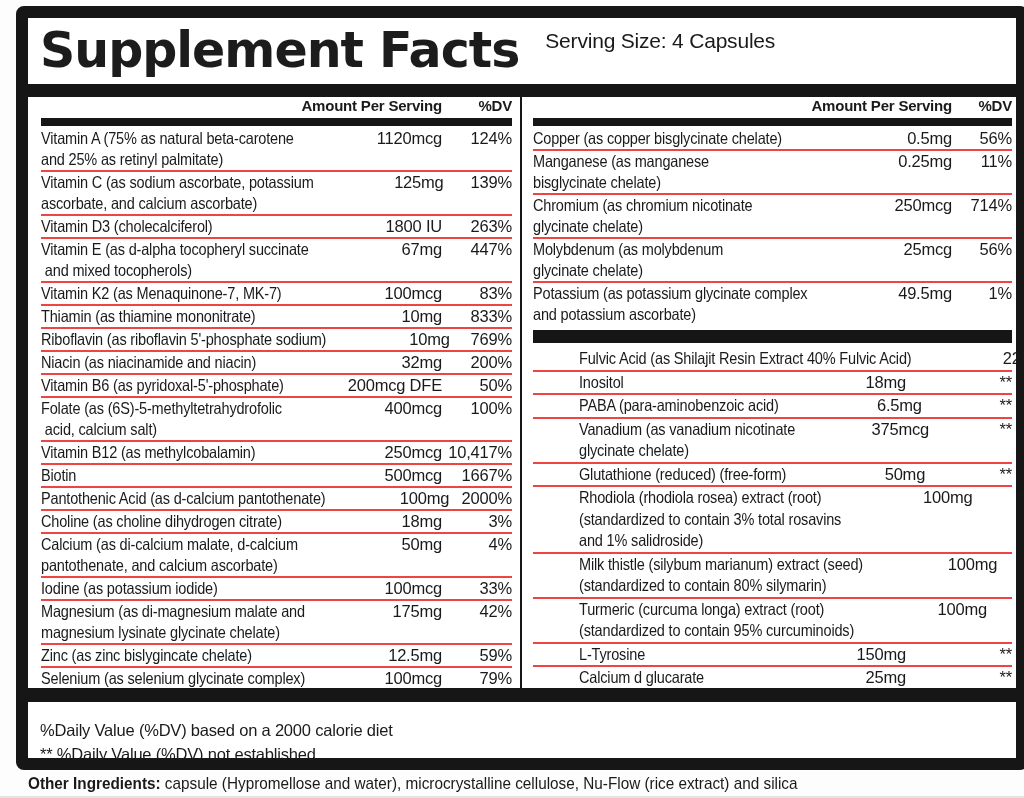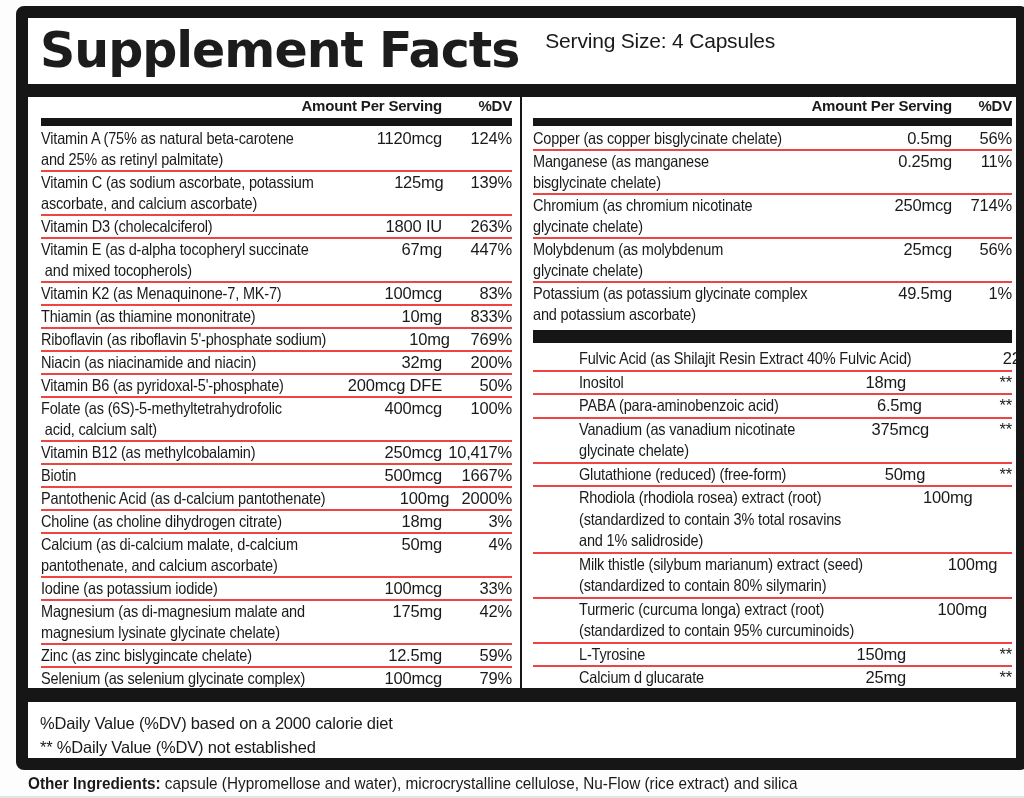--- a/index.html
+++ b/index.html
@@ -46,21 +46,21 @@
   .cell { font-size: 16.5px; line-height: 21px; letter-spacing: -0.2px; }
   .rows-r2 .cell { line-height: 21.5px; margin-left: 46px; }
   .name { flex: 1 1 auto; white-space: pre; overflow: visible; }
   .name .squeeze { display: inline-block; transform: scaleX(0.88); transform-origin: 0 50%; white-space: pre; }
   .amount { width: 95px; text-align: right; white-space: nowrap; }
   .dv { text-align: right; white-space: nowrap; }
   .col-left  .dv { width: 70px; }
   .col-right .dv { width: 60px; }
 
   
-  .footnotes { padding: 9px 12px 0 12px; font-size: 16.5px; line-height: 24px; letter-spacing: -0.2px; }
+  .footnotes { padding: 16px 12px 0 12px; font-size: 16.5px; line-height: 24px; letter-spacing: -0.2px; }
 
   
   .other-ingredients {
     position: absolute; left: 28px; top: 774px; width: 980px;
     font-size: 17px; line-height: 20px; white-space: nowrap;
   }
   .other-ingredients .squeeze { display: inline-block; transform: scaleX(0.9); transform-origin: 0 50%; white-space: pre; }
   .oi-label { font-weight: bold; }
   .bottom-edge { position: absolute; left: 0; top: 796px; width: 1024px; height: 2px; background: #e3e3e3; }
 </style>

